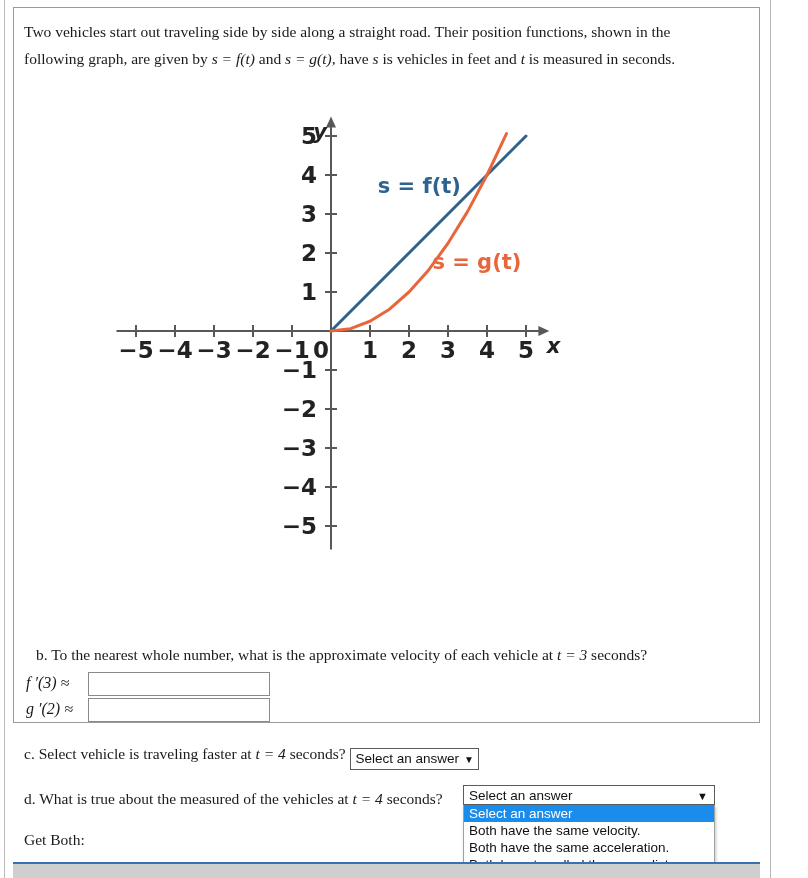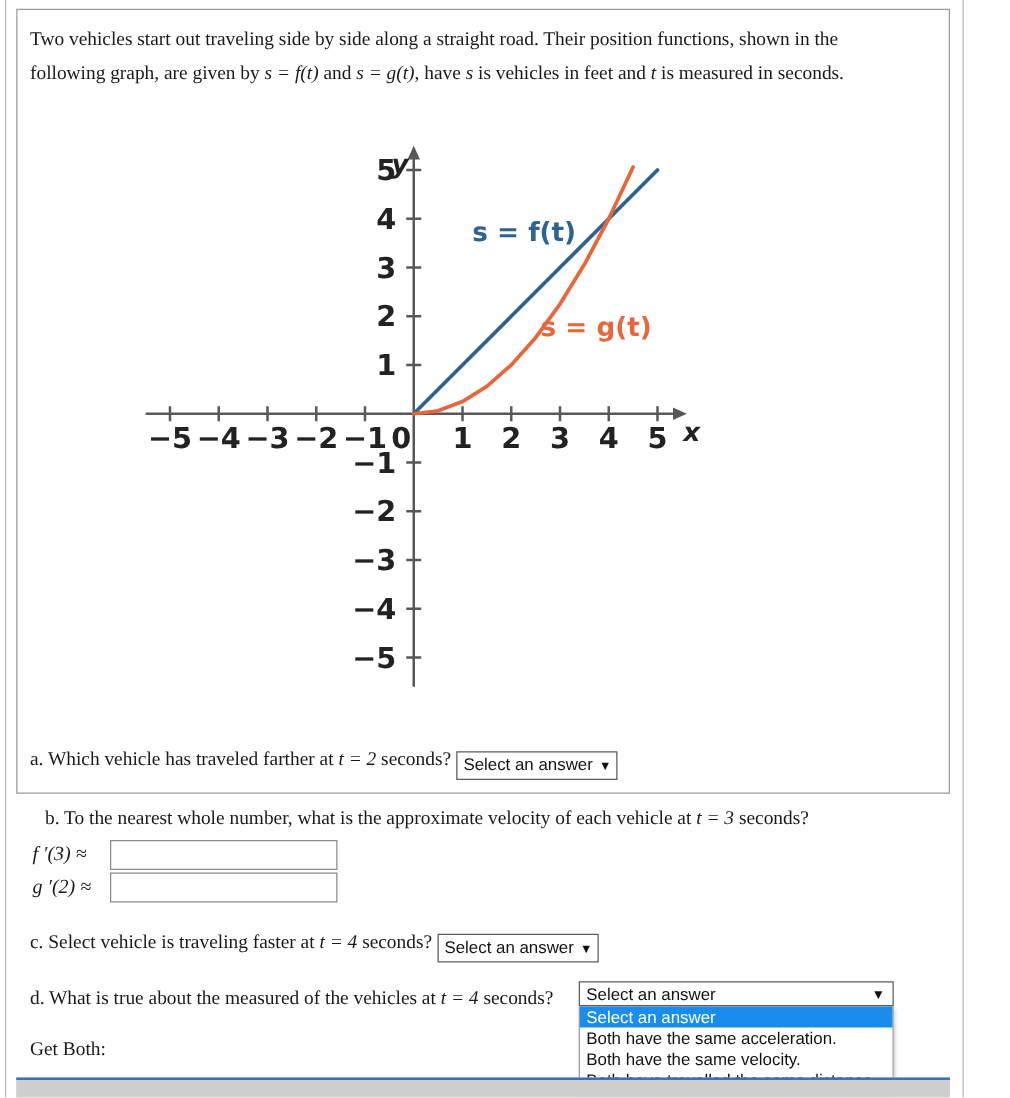--- a/index.html
+++ b/index.html
@@ -29,21 +29,21 @@
     left: 770px; top: 0;
     width: 1px; height: 878px;
     background: #b9b9b9;
   }
 
   
   .content-card {
     position: absolute;
     left: 13px; top: 7px;
     width: 747px;
-    height: 628px;
+    height: 716px;
     border: 1px solid #9a9a9a;
     background: #ffffff;
     box-sizing: border-box;
   }
 
   .prompt {
     position: absolute;
     left: 10px;
     top: 10px;
     width: 722px;
@@ -223,24 +223,20 @@
         <line x1="311" y1="46" x2="323" y2="46" stroke="#585858" stroke-width="2"></line>
         <text x="303" y="54" text-anchor="end" font-size="23" font-weight="bold" fill="#222">5</text>
         <text x="306" y="48.5" text-anchor="middle" font-size="21" font-weight="bold" font-style="italic" fill="#222">y</text>
         <path d="M317 241 L356 202 L395 163 L434 124 L473 85 L512 46" fill="none" stroke="#2E6291" stroke-width="3" stroke-linecap="round" stroke-linejoin="round"></path>
         <text x="363.8" y="102.55000000000001" font-size="21" font-weight="bold" fill="#2E6291">s = f(t)</text>
         <path d="M317 241 L336.5 238.66 L356 231.25 L375.5 219.16 L395 202 L414.5 180.16 L434 153.25 L453.5 121.66 L473 85 L492.5 43.660000000000025" fill="none" stroke="#E8663C" stroke-width="3" stroke-linecap="round" stroke-linejoin="round"></path>
         <text x="418.4" y="178.6" font-size="21" font-weight="bold" fill="#E8663C">s = g(t)</text>
       </svg>
   </div>
 
-  <div class="q q-a">
-    <span>a. Which vehicle has traveled farther at </span><span class="mi">t = 2</span><span> seconds?</span>
-    <span class="sel-small"><span>Select an answer</span><span class="caret">▼</span></span>
-  </div>
 
   <div class="q q-b">
     <span>b. To the nearest whole number, what is the approximate velocity of each vehicle at </span><span class="mi">t = 3</span><span> seconds?</span>
   </div>
 
   <div class="ansrow ans-f">
     <span class="lbl mi">f ′(3) ≈</span><input class="txtbox" type="text" placeholder="" style="">
   </div>
   <div class="ansrow ans-g">
     <span class="lbl mi">g ′(2) ≈</span><input class="txtbox" type="text" placeholder="" style="">
@@ -259,19 +255,19 @@
 
 </div>
 
 <div class="combo-open">
   <div class="combo-field">
     <span>Select an answer</span>
     <span class="caret">▼</span>
   </div>
   <div class="combo-list" id="combo-list">
       <div class="combo-item selected">Select an answer</div>
+      <div class="combo-item">Both have the same velocity.</div>
       <div class="combo-item">Both have the same acceleration.</div>
-      <div class="combo-item">Both have the same velocity.</div>
       <div class="combo-item">Both have travelled the same distance.</div>
     </div>
 </div>
 
 <div class="bottom-bar"></div>
 
 </body></html>

